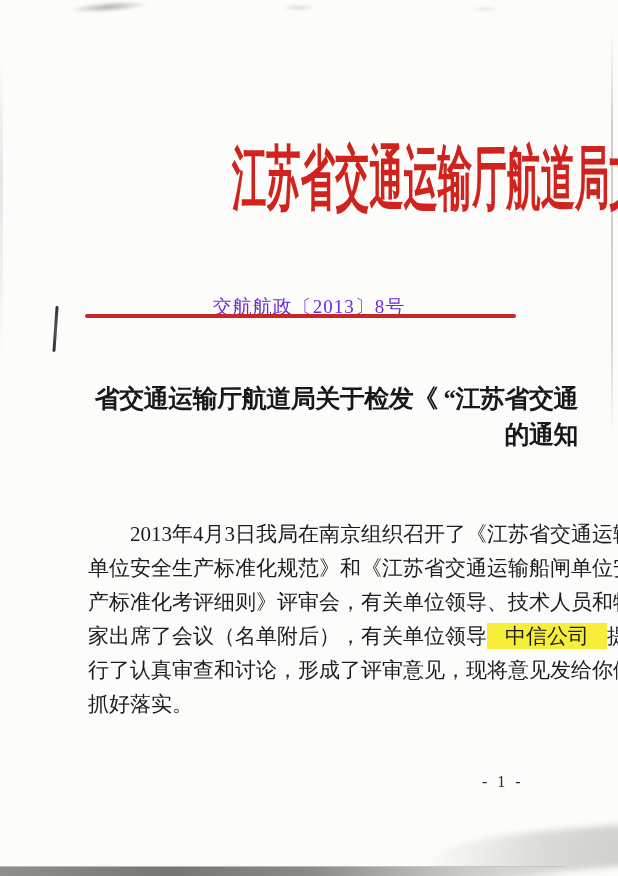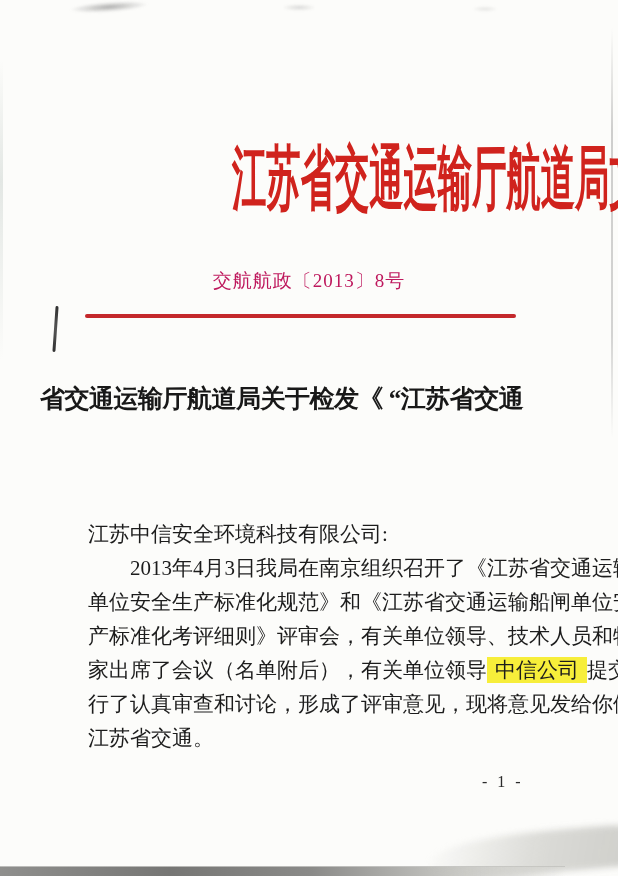--- a/index.html
+++ b/index.html
@@ -67,52 +67,52 @@
     display: inline-block;
     font-size: 70px;
     font-weight: bold;
     color: #d0231d;
     letter-spacing: 0px;
     transform: scaleX(0.49);
     transform-origin: 50% 50%;
     line-height: 1.1;
   }
   .doc-number {
-    position: absolute; left: 0; top: 268px; width: 100%;
+    position: absolute; left: 0; top: 294px; width: 100%;
     text-align: center;
     font-size: 19px;
-    color: #be185d;
+    color: #6d28d9;
     letter-spacing: 1px;
   }
   .red-rule {
     position: absolute; left: 85px; top: 314px; width: 431px; height: 4px;
     background: #c4282b;
     border-radius: 2px;
   }
   .doc-title {
     position: absolute; left: 40px; top: 381px; width: 538px;
-    text-align: left;
+    text-align: right;
     font-size: 25px;
     font-weight: bold;
     color: #181818;
     line-height: 36px;
     letter-spacing: -0.5px;
   }
   .body-block {
     position: absolute; left: 88px; top: 517px; width: 452px;
     font-size: 21px;
     color: #1c1c1c;
     line-height: 34px;
     letter-spacing: 0px;
     white-space: nowrap;
   }
   .para-line.indent { text-indent: 42px; }
   .hl {
     background: #f7ee3a;
-    padding: 1px 8px;
+    padding: 1px 18px;
   }
   .page-number {
     position: absolute; left: 482px; top: 773px;
     font-size: 16px;
     color: #2b2b2b;
     letter-spacing: 3px;
     font-family: "Liberation Serif", "DejaVu Serif", serif;
   }
 </style>
 </head>
@@ -130,32 +130,32 @@
     <span class="letterhead-inner">江苏省交通运输厅航道局文件</span>
   </div>
 
   <div class="doc-number">交航航政〔2013〕8号</div>
 
   <div class="red-rule"></div>
   <div class="pen-mark"></div>
 
   <div class="doc-title">
     <div>省交通运输厅航道局关于检发《 “江苏省交通</div>
+    <div>的通知</div>
   </div>
 
   <div class="body-block">
-    <div class="para-line">江苏中信安全环境科技有限公司:</div>
     <div class="para-line indent">2013年4月3日我局在南京组织召开了《江苏省交通运输船闸</div>
     <div class="para-line">单位安全生产标准化规范》和《江苏省交通运输船闸单位安全生</div>
     <div class="para-line">产标准化考评细则》评审会，有关单位领导、技术人员和特邀专</div>
     <div class="para-line">
       <span>家出席了会议（名单附后），有关单位领导</span><span class="hl">中信公司</span><span>提交的报告进</span>
     </div>
     <div class="para-line">行了认真审查和讨论，形成了评审意见，现将意见发给你们，望</div>
-    <div class="para-line">江苏省交通。</div>
+    <div class="para-line">抓好落实。</div>
   </div>
 
   <div class="page-number">- 1 -</div>
 
   <div class="bottom-bar"></div>
   <div class="corner-shadow"></div>
 
 </div>
 
 </body></html>

